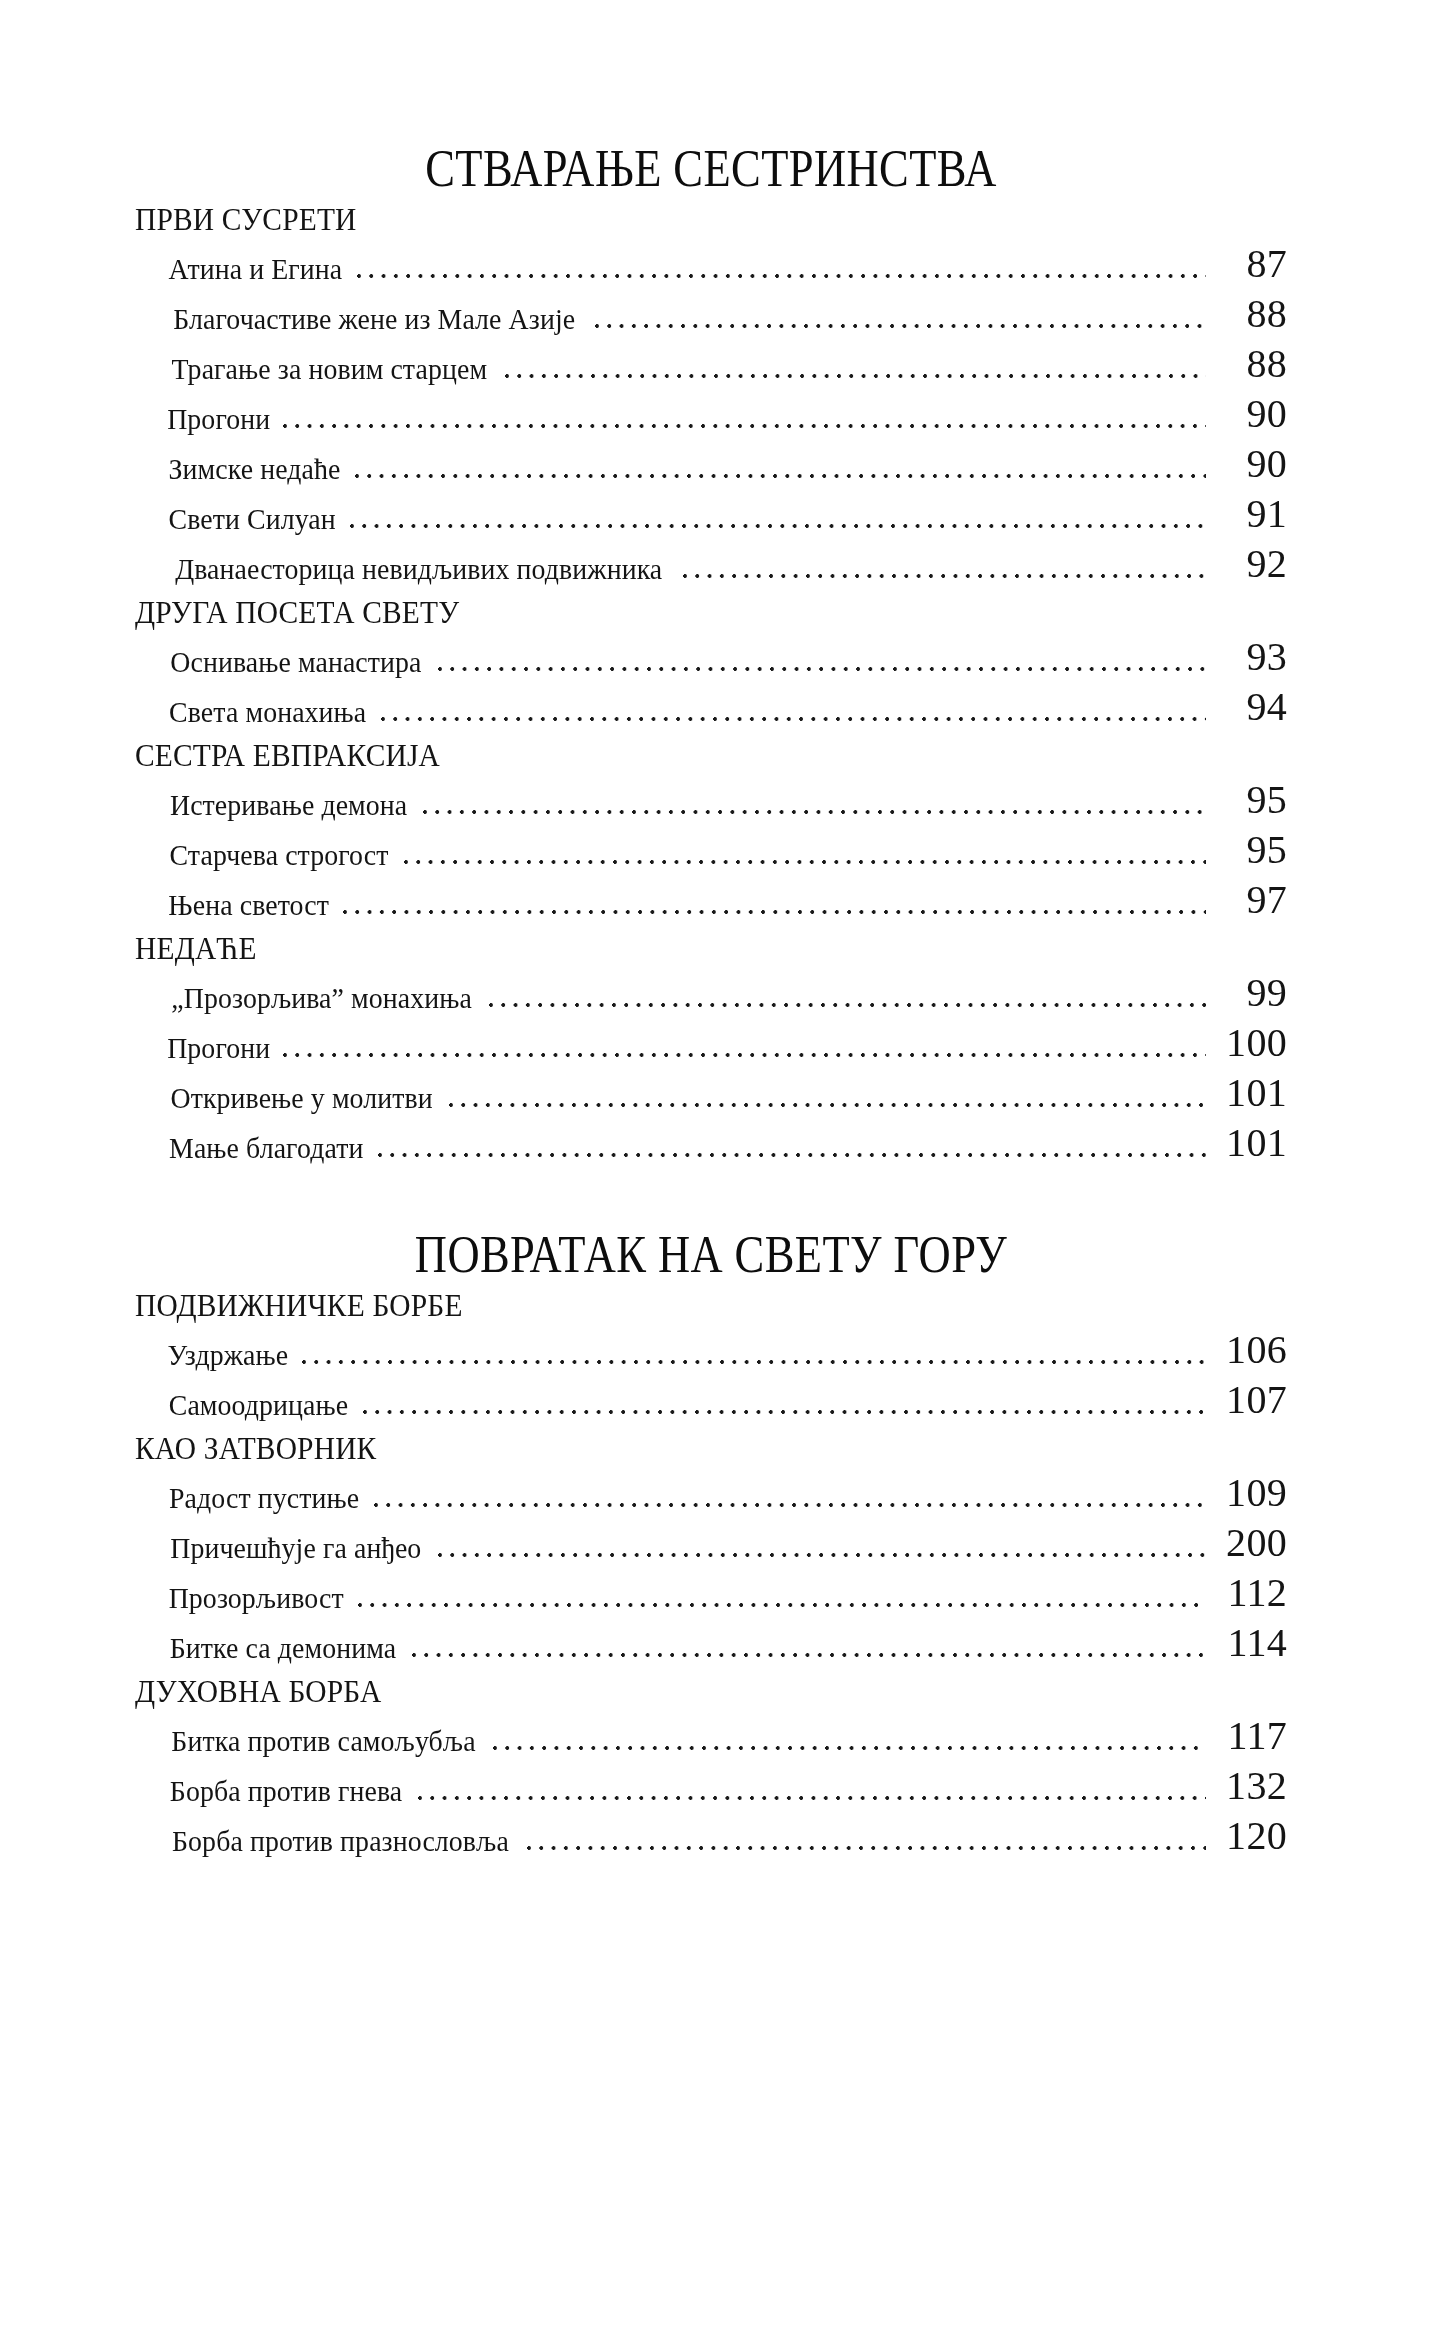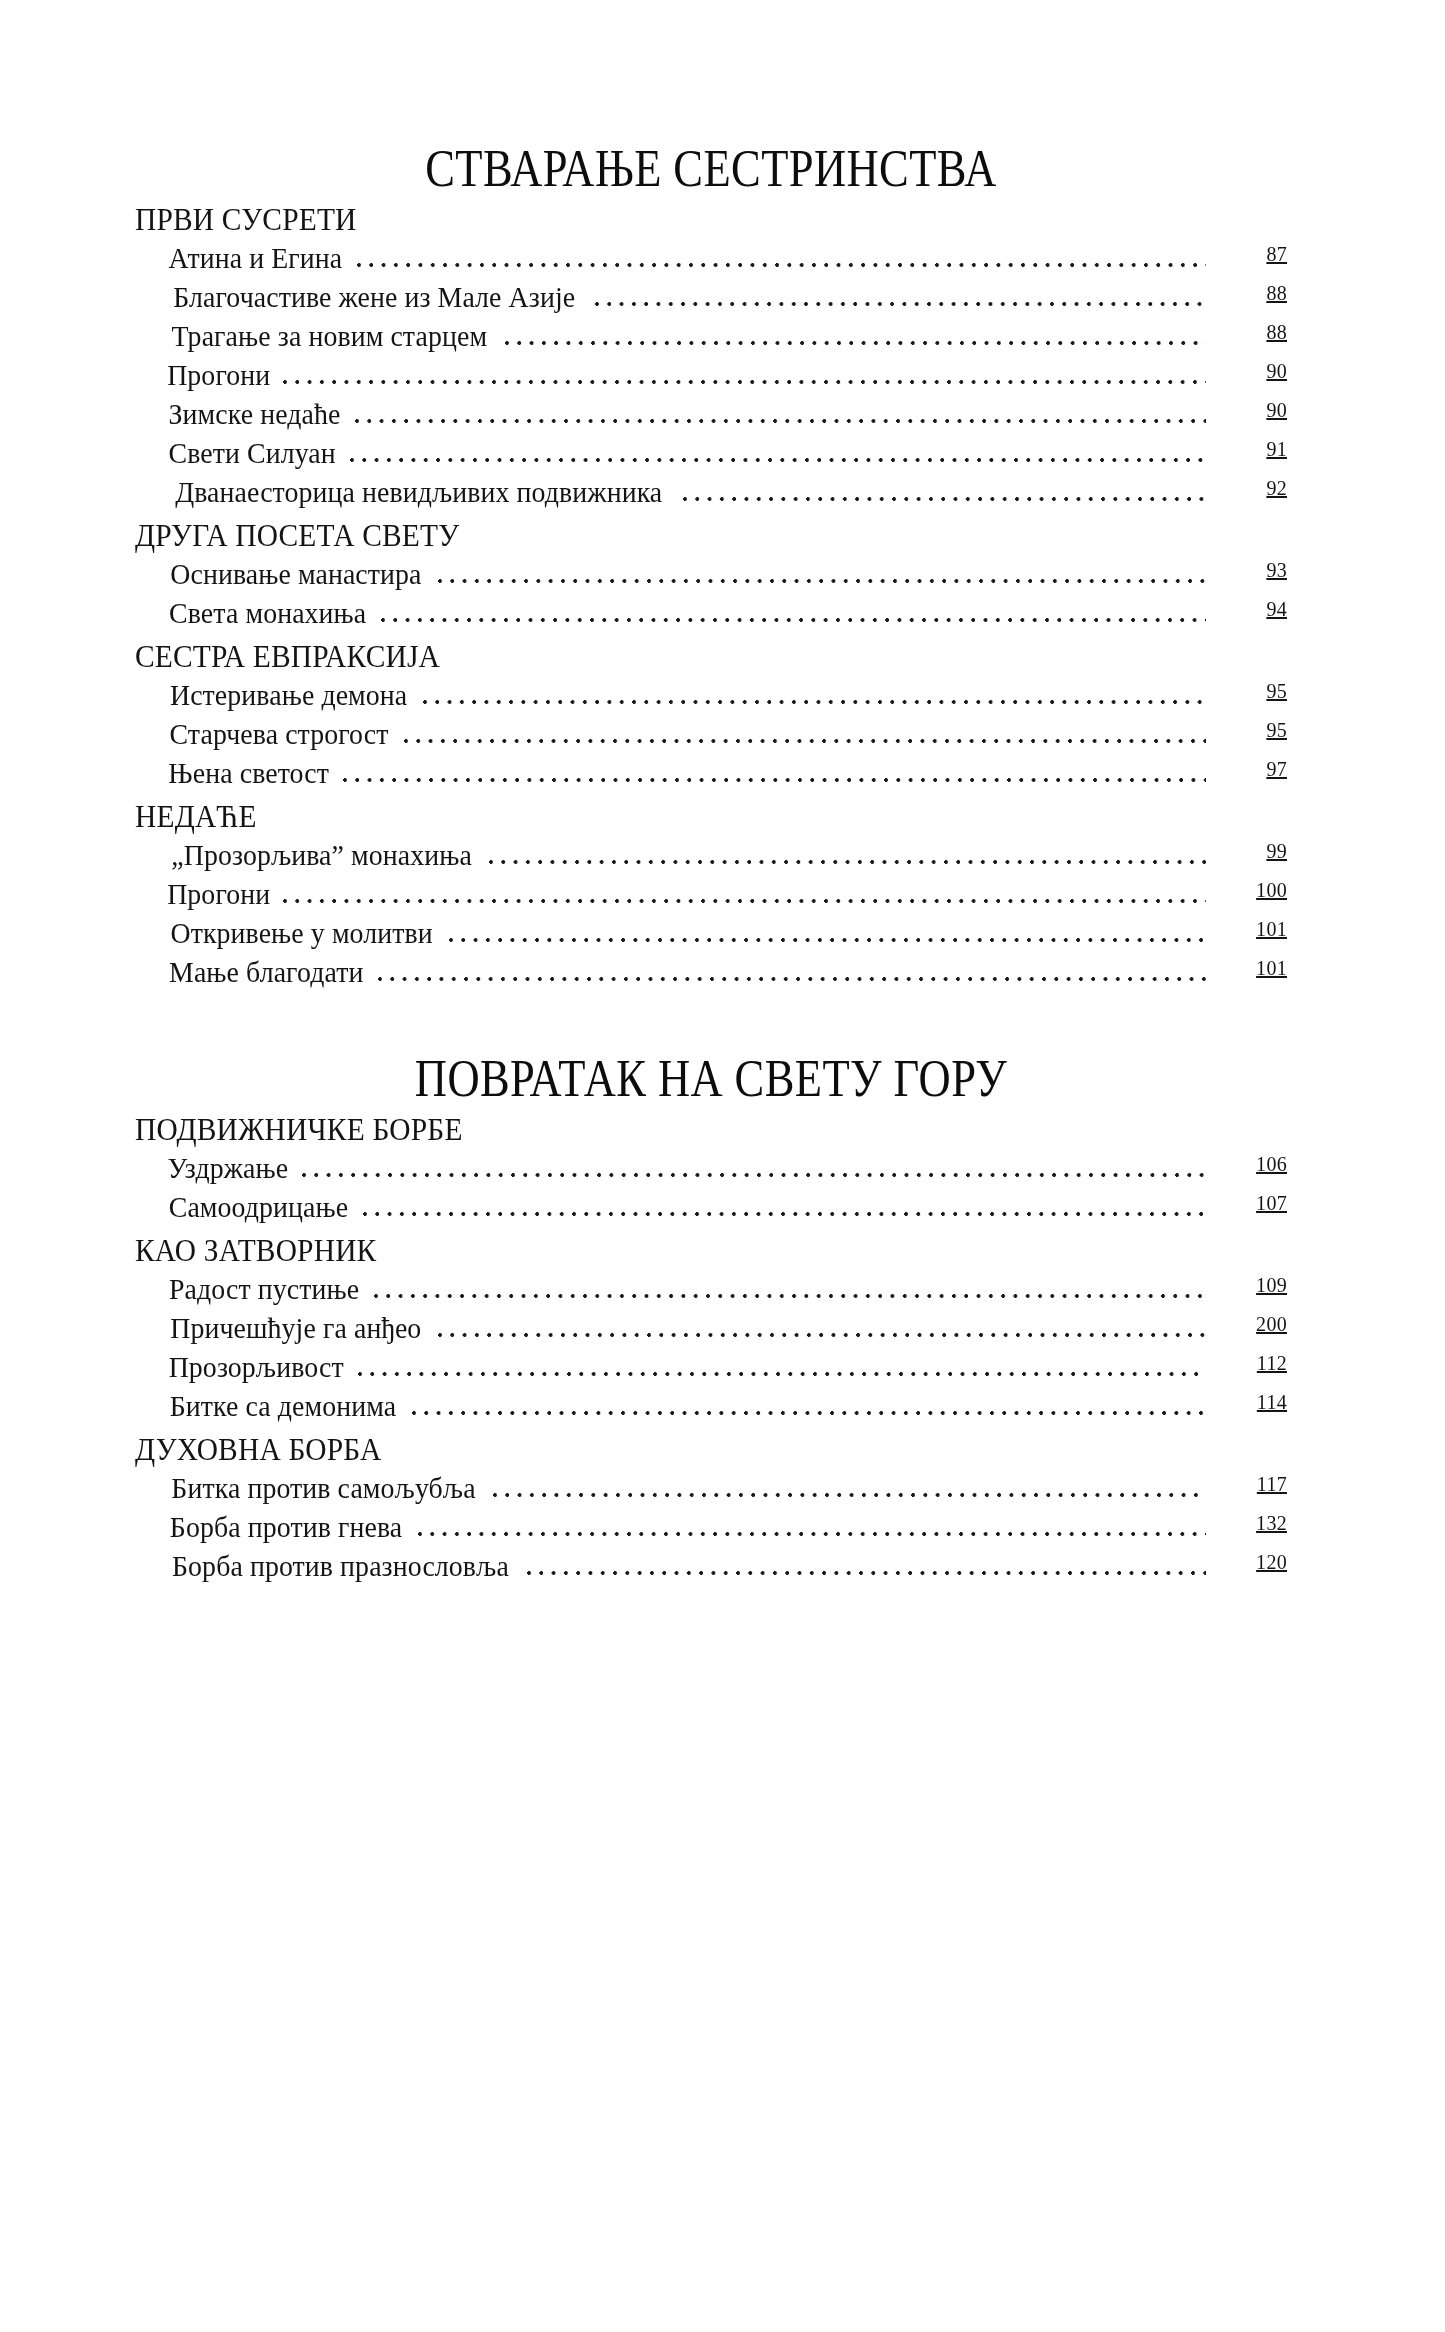--- a/index.html
+++ b/index.html
@@ -65,21 +65,21 @@
     margin: 0;
     padding: 8px 0 4px 0;
     transform: scaleX(0.95);
     transform-origin: left center;
     white-space: nowrap;
   }
 
   
   .entry {
     display: flex;
-    align-items: flex-start;
+    align-items: flex-end;
     font-size: 29px;
     line-height: 1;
     color: #141414;
     padding: 5px 0 5px 0;
     margin-left: 30px;
   }
   .entry-label {
     flex: 0 0 auto;
     white-space: nowrap;
     transform: scaleX(0.96);
@@ -101,24 +101,23 @@
     bottom: 0.21em;
     height: 4px;
     background-image: radial-gradient(circle at 2px 2px, #191919 1.8px, rgba(0,0,0,0) 2.1px);
     background-size: 12.3px 4px;
     background-repeat: repeat-x;
   }
   .entry-page {
     flex: 0 0 auto;
     width: 72px;
     text-align: right;
-    font-size: 20px;
+    font-size: 40px;
     letter-spacing: 0.3px;
     font-variant-numeric: oldstyle-nums;
-    text-decoration: underline;
   }
 </style>
 </head>
 <body>
 
 <div class="page">
   <div class="content" id="toc-root">
       <div class="part-block">
         <h1 class="part-title">СТВАРАЊЕ СЕСТРИНСТВА</h1>
         <h2 class="section-head">ПРВИ СУСРЕТИ</h2>

